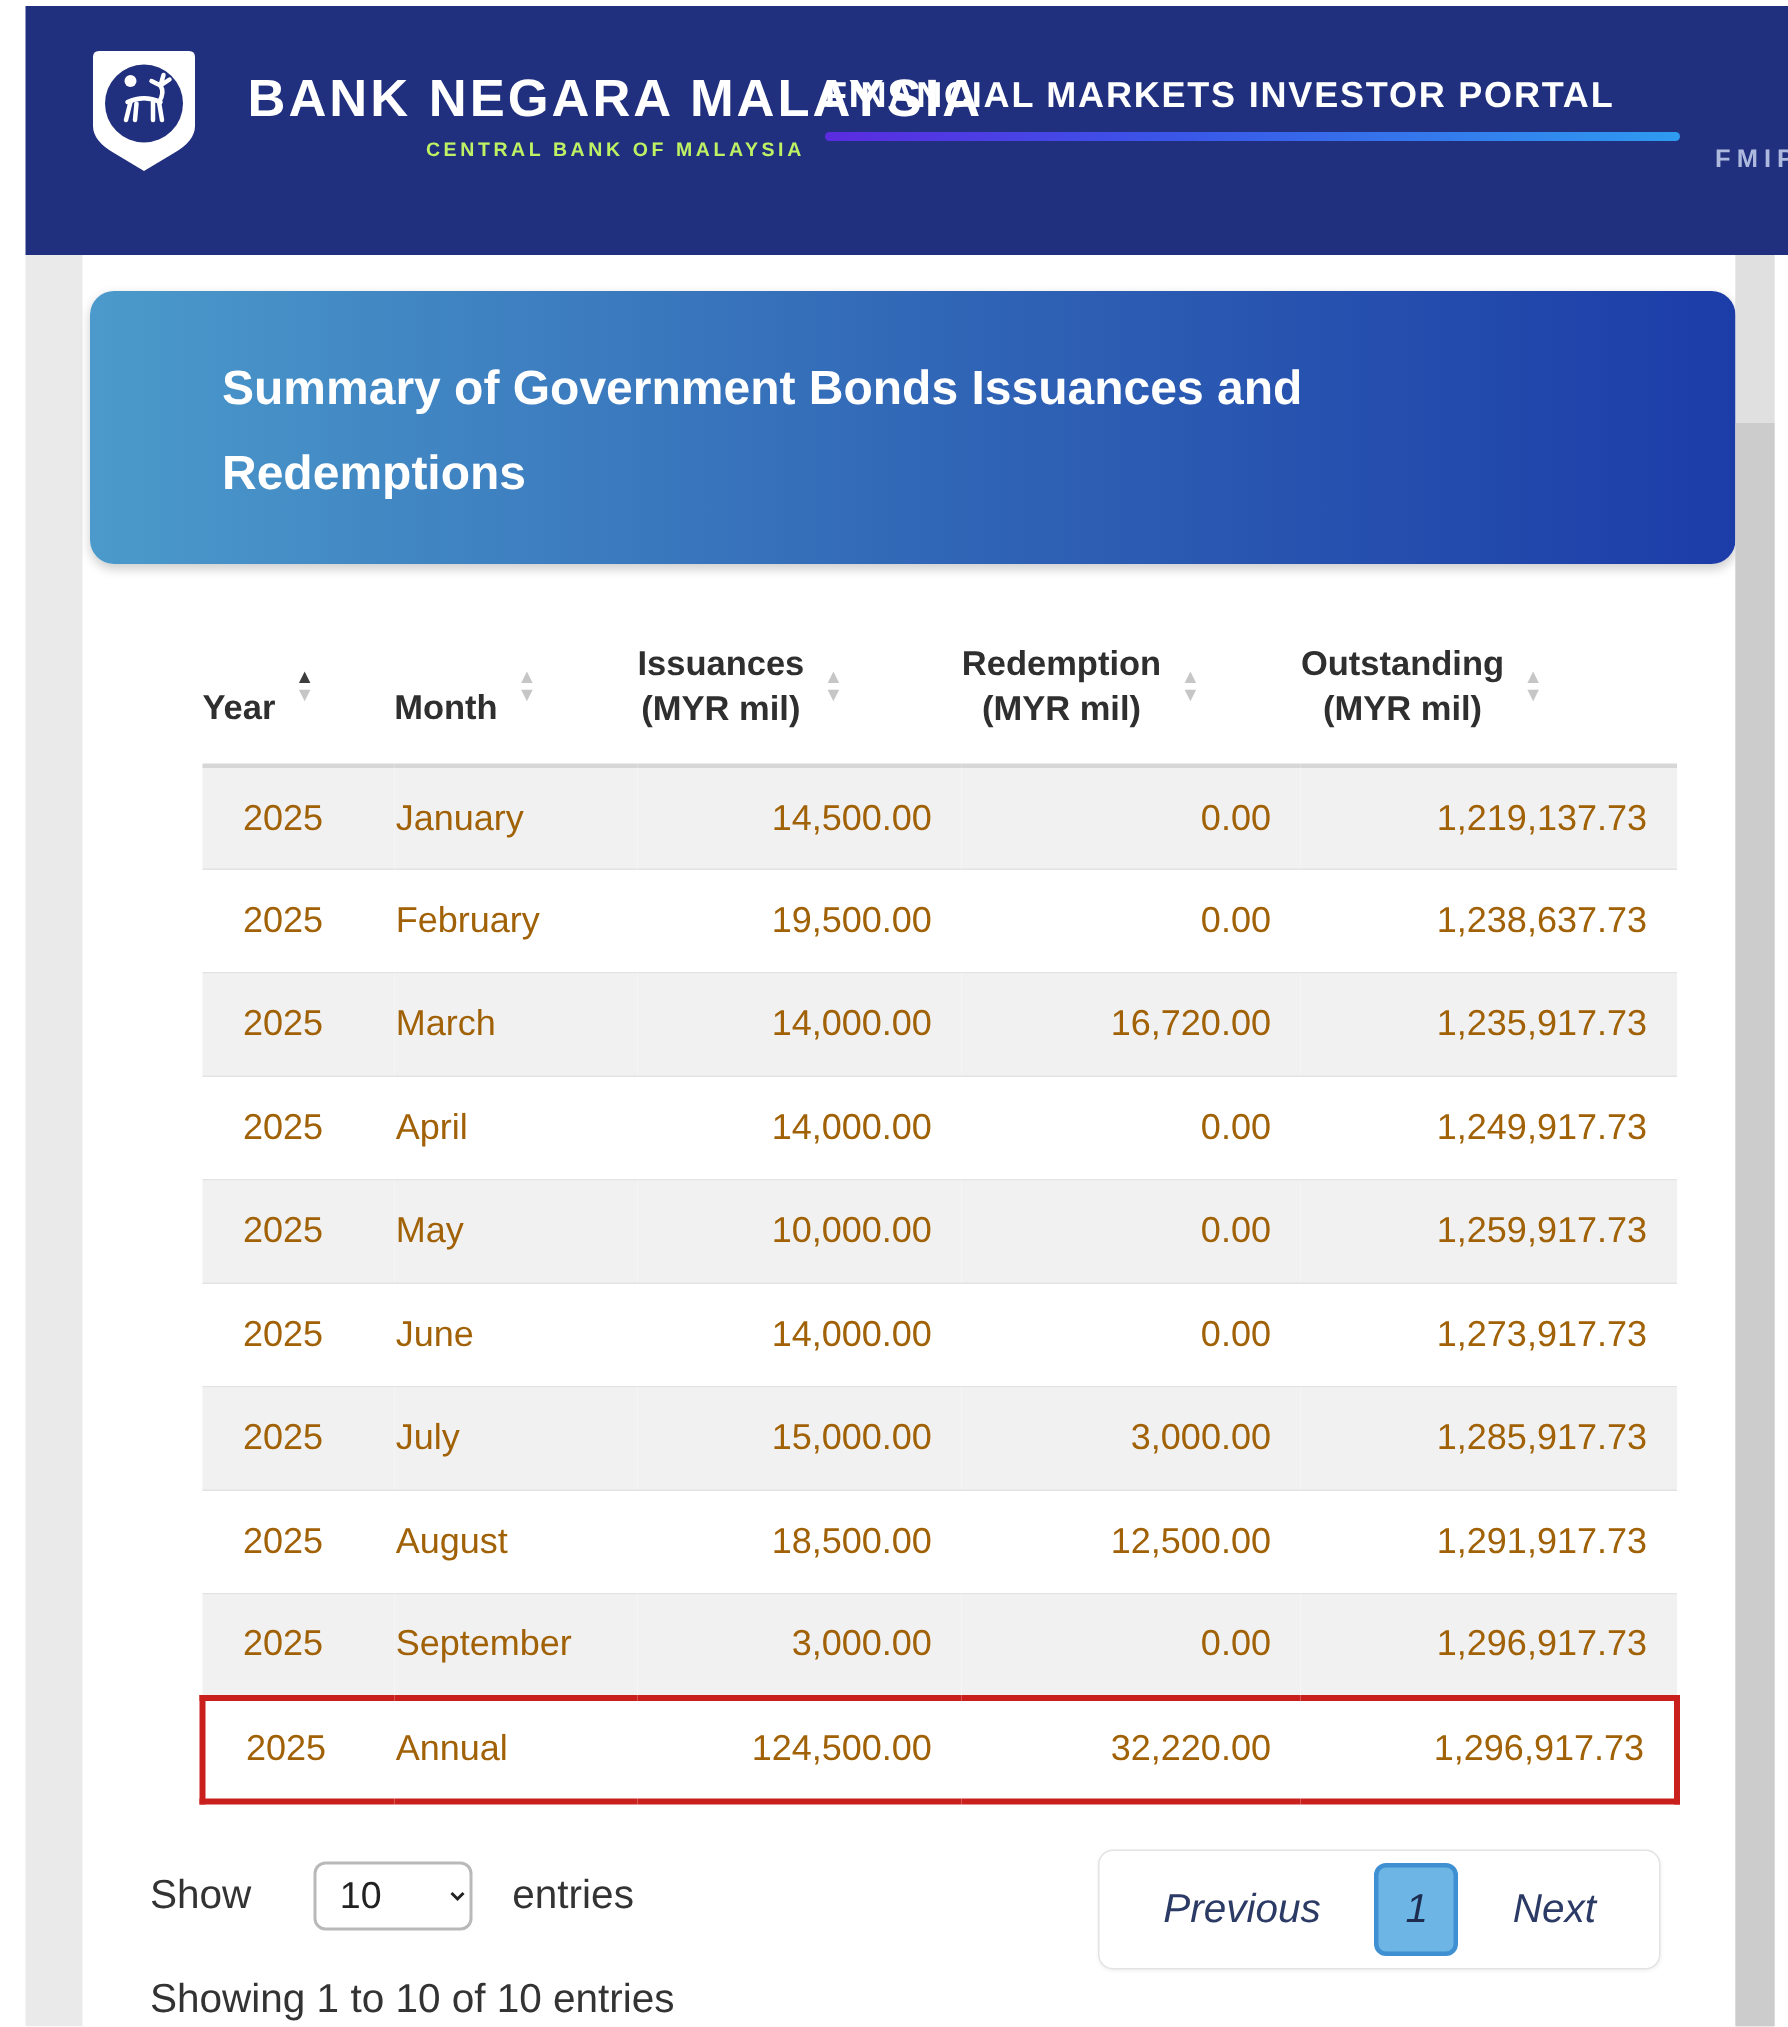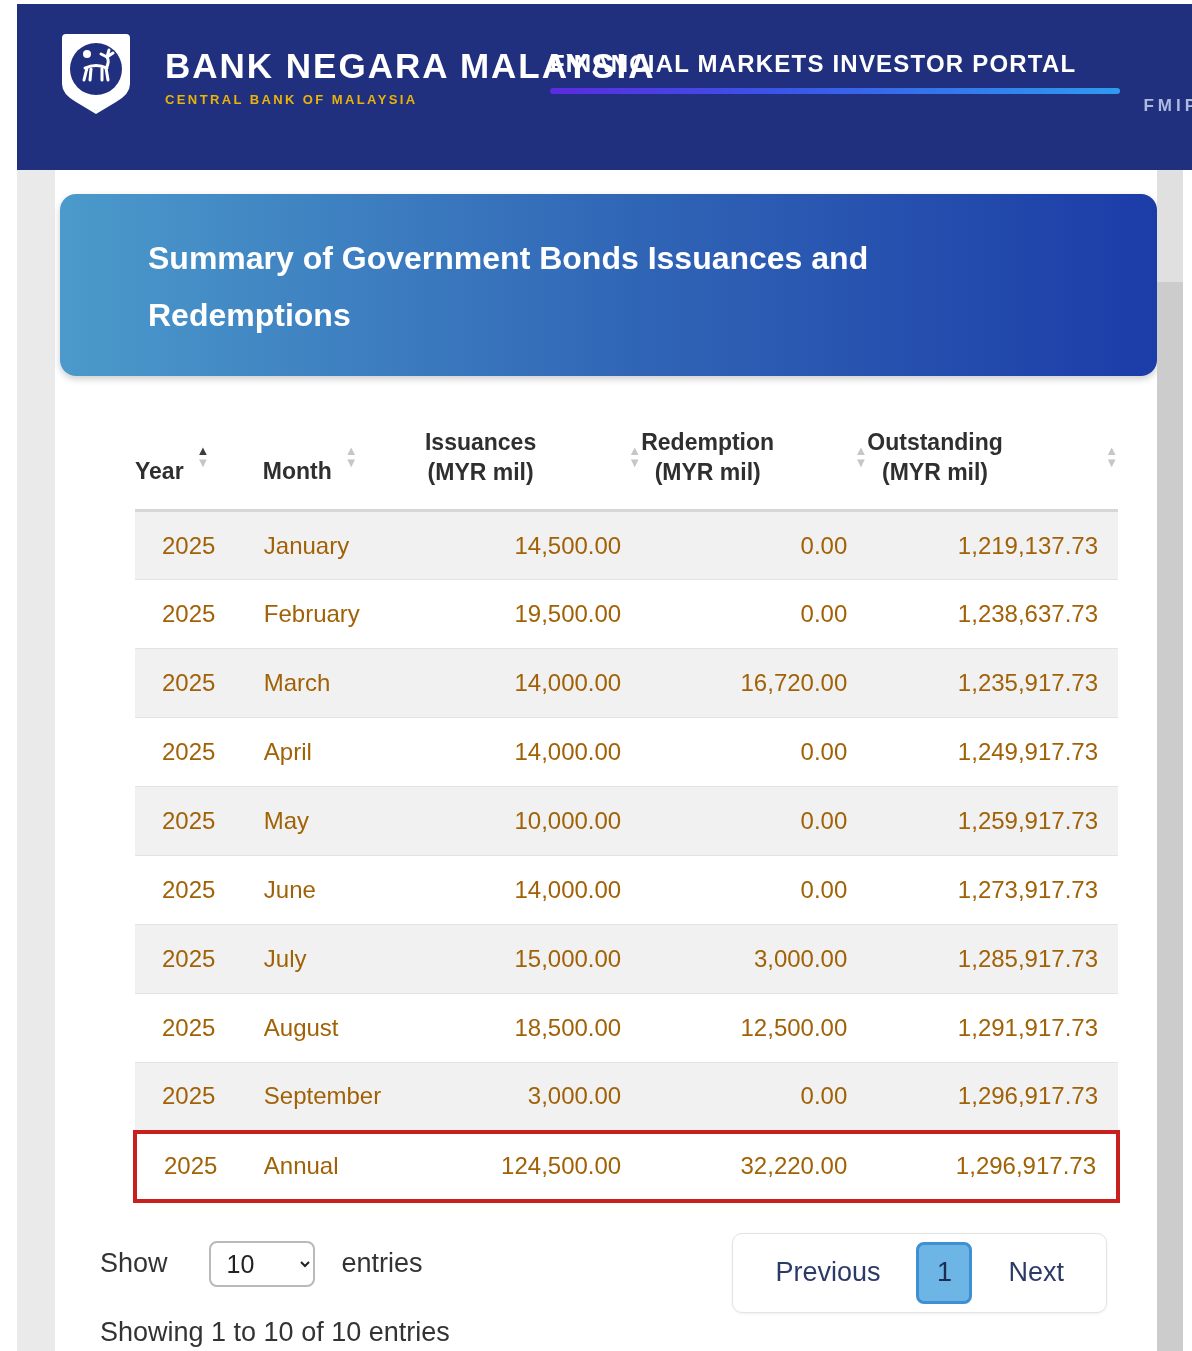--- a/index.html
+++ b/index.html
@@ -10,21 +10,21 @@
   }
 
   
   .app-header {
     position:absolute; left:17px; top:4px; right:0; height:166px;
     background:#21307e;
   }
   .logo-shield { position:absolute; left:40px; top:28px; width:78px; height:86px; }
   .brand { position:absolute; left:148px; top:42px; color:#fff; }
   .brand-name { font-size:35px; font-weight:700; letter-spacing:2px; white-space:nowrap; }
-  .brand-sub  { font-size:13px; font-weight:700; letter-spacing:2.4px; text-align:left; margin-top:6px; color:#eab308; }
+  .brand-sub  { font-size:13px; font-weight:700; letter-spacing:2.4px; text-align:center; margin-top:6px; color:#bef264; }
   .portal { position:absolute; left:533px; top:46px; right:0; }
   .portal-title { font-size:24px; font-weight:800; letter-spacing:1.2px; color:#fff; white-space:nowrap; overflow:hidden; }
   .portal-underline { margin-top:10px; height:6px; width:570px; border-radius:3px;
     background:linear-gradient(90deg,#5b2be0 0%,#3a55e8 40%,#2e9bf0 100%); }
   .portal-abbrev { position:absolute; right:-8px; top:46px; font-size:17px; font-weight:600;
     letter-spacing:4px; color:#aeb9de; white-space:nowrap; }
 
   
   .page-area { position:absolute; left:17px; top:170px; width:1166px; bottom:0; background:#eaeaea; }
   .scrollbar { position:absolute; right:0; top:0; width:26px; height:100%; background:#e0e0e0; }
@@ -40,21 +40,21 @@
     margin:0; padding:36px 0 0 88px; max-width:990px;
     color:#ffffff; font-size:32px; line-height:57px; font-weight:700;
   }
 
   
   .table-wrap { margin:35px 37px 0 78px; }
   table { width:100%; border-collapse:collapse; table-layout:fixed; }
   col.c1{width:13%} col.c2{width:16.5%} col.c3{width:22%} col.c4{width:23%} col.c5{width:25.5%}
   thead th { border-bottom:3px solid #d7d7d7; padding:16px 0 22px; font-size:23px; color:#2f2f2f; font-weight:700; }
   .th-flex { display:flex; align-items:center; gap:13px; }
-  th.al-right .th-flex { justify-content:space-between; }
+  th.al-right .th-flex { justify-content:flex-start; }
   .th-label { text-align:center; line-height:30px; }
   th.al-left .th-label { text-align:left;margin-top:28px; }
   .sorts { display:flex; flex-direction:column; font-size:13px; line-height:12px; color:#c6c6c6; }
   .sorts span.on { color:#3d3d3d; }
 
   tbody td { height:69px; font-size:24px; color:#a16207; border-bottom:1px solid #e3e3e3; }
   tbody tr:nth-child(odd) { background:#f1f1f1; }
   tbody td:first-child { padding-left:27px; }
   tbody td.num { text-align:right; padding-right:20px; }
   tr.highlight td { border-top:4px solid var(--hl,#c9201d); border-bottom:4px solid var(--hl,#c9201d); }
@@ -68,20 +68,21 @@
     width:106px; height:46px; font-size:25px; color:#222; background:#fff;
     border:2px solid #b9b9b9; border-radius:8px; padding:0 6px 0 12px;
     font-family:"Liberation Sans", sans-serif;
     margin-left:14px;
   }
   .status { margin-top:30px; font-size:27px; color:#333; }
   .pagination {
     position:absolute; right:13px; top:-8px; display:flex; align-items:center;
     background:#fff; border:1px solid #e3e3e3; border-radius:10px; padding:8px 6px;
     box-shadow:0 1px 3px rgba(0,0,0,.06);
+    font-style:italic;
   }
   .page-btn { font-size:27px; color:#2c3a66; padding:13px 36px; cursor:pointer; }
   .page-num {
     width:56px; height:62px; display:flex; align-items:center; justify-content:center;
     font-size:27px; color:#1e2c50; background:var(--pg-bg,#6cb5e5);
     border:3px solid var(--pg-bd,#3f90d2); border-radius:8px; cursor:pointer;
   }
 </style>
 </head>
 <body>

